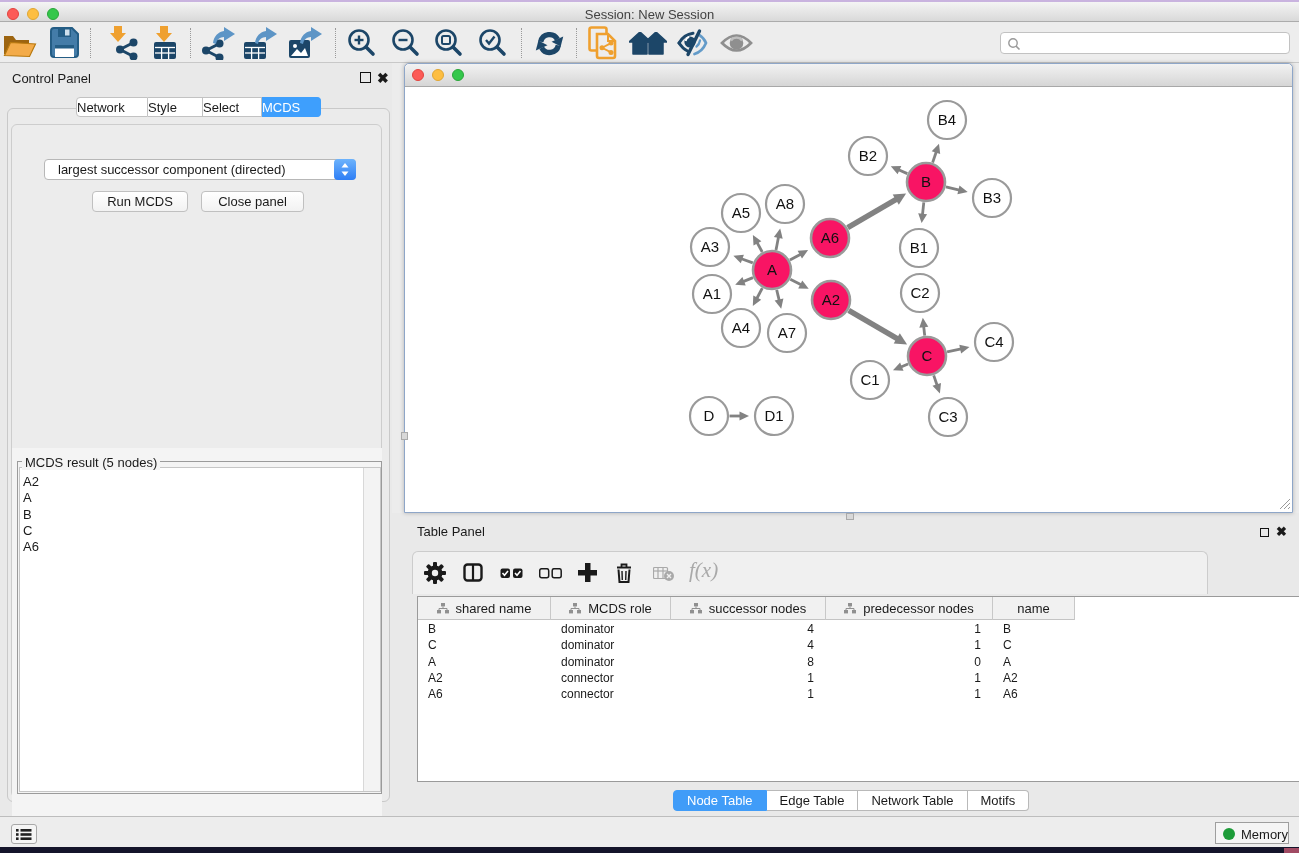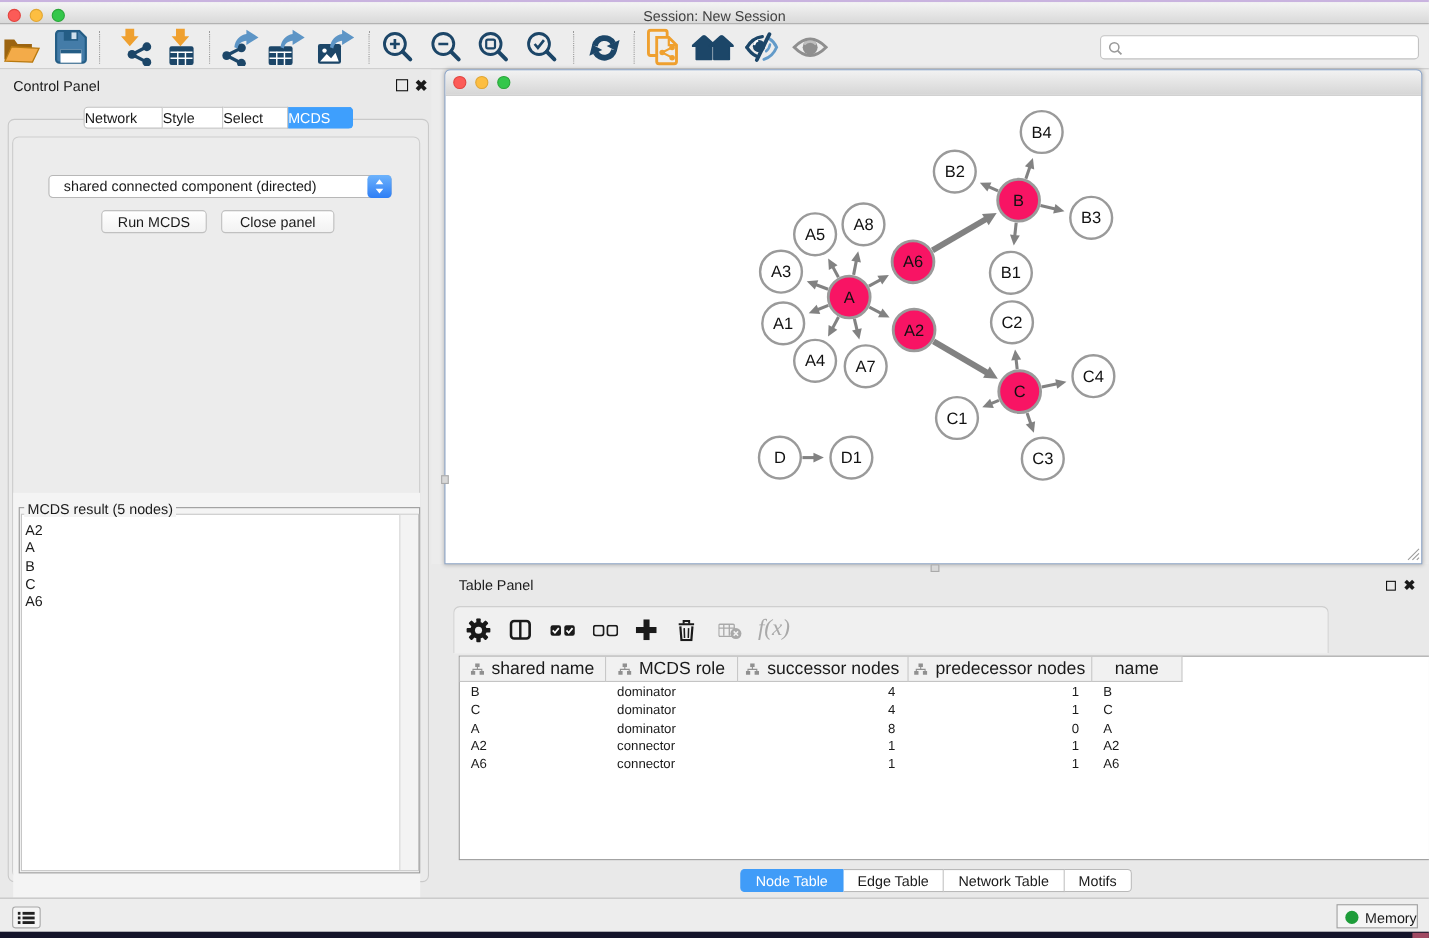--- a/index.html
+++ b/index.html
@@ -56,21 +56,21 @@
 
 #tpanel{left:392px;top:513px;width:907px;height:303px;background:#E9E9E9}
 #tp-title{left:25px;top:11px}
 #tp-toolbar{left:20px;top:38px;width:796px;height:43px;background:#F0F0F0;border:1px solid #ccc;border-radius:6px 6px 0 0;border-bottom:none}
 #ttable{left:25px;top:83px;width:1288px;height:186px;background:#fff;border:1px solid #9a9a9a}
 .tabrow2{left:281px;top:277px;height:21px;display:flex;position:absolute}
 .tab2{height:21px;line-height:20px;padding:0 13px;background:#fff;border:1px solid #b9b9b9;border-left:none;color:#1a1a1a}
 .tab2.sel{background:#409CF8;color:#fff;border-color:#409CF8;border-radius:4px 0 0 4px;border-left:1px solid #409CF8}
 .tab2.last{border-radius:0 4px 4px 0}
 
-#thead{position:absolute;left:0;top:0;height:23px;width:657px;background:#F1F1F1;border-bottom:1px solid #c4c4c4;font-size:16px}
+#thead{position:absolute;left:0;top:0;height:23px;width:657px;background:#F1F1F1;border-bottom:1px solid #c4c4c4;font-size:13px}
 .hcell{position:absolute;top:0;height:23px;border-right:1px solid #c8c8c8;text-align:center;line-height:23px;color:#1a1a1a}
 .trow{position:absolute;font-size:12px;height:16.3px;line-height:16.3px}
 </style></head>
 <body>
 <div class="abs" id="topstrip"></div>
 <div class="abs" id="titlebar">
   <div class="tl t1"></div>
     <div class="tl t2"></div>
     <div class="tl t3"></div>
   <div class="abs" id="title">Session: New Session</div>
@@ -214,21 +214,21 @@
   <div class="abs" style="left:377px;top:7px;font-weight:bold;font-size:14px">✖</div>
   <div class="abs" id="cp-outer"></div>
   <div class="abs" id="cp-inner"></div>
   <div class="abs tabrow">
     <div class="tab first" style="width:72px">Network</div>
       <div class="tab" style="width:55px">Style</div>
       <div class="tab" style="width:59px">Select</div>
       <div class="tab sel" style="width:59px">MCDS</div>
   </div>
   <div class="abs" id="combo">
-      <span class="txt">shared connected component (directed)</span>
+      <span class="txt">largest successor component (directed)</span>
     <div class="btn"><svg width="22" height="21">
           <path d="M11 4 L14.5 8.5 L7.5 8.5 Z" fill="#fff"></path>
           <path d="M11 17 L14.5 12.5 L7.5 12.5 Z" fill="#fff"></path>
         </svg></div>
   </div>
   <div class="abs cbtn" id="runbtn">Run MCDS</div>
   <div class="abs cbtn" id="closebtn">Close panel</div>
   <div class="abs" style="left:12px;top:385px;width:370px;height:412px;background:#F4F4F4"></div>
     <div class="abs" id="fieldset"></div>
   <div class="abs" id="listbox">

